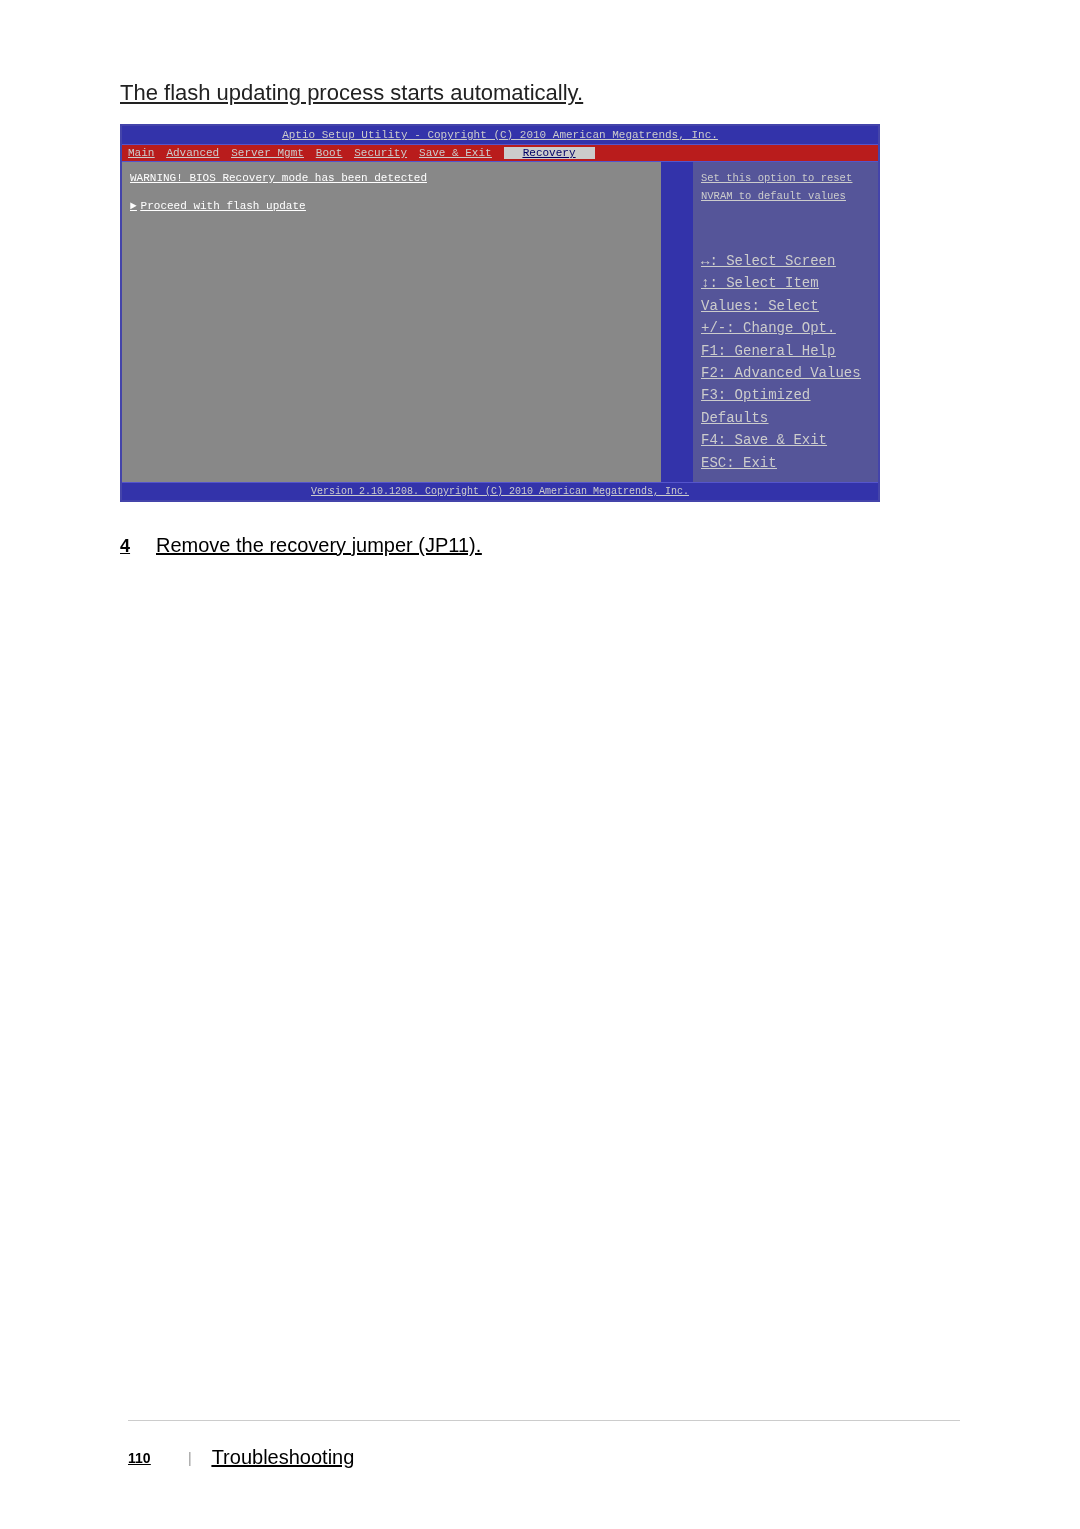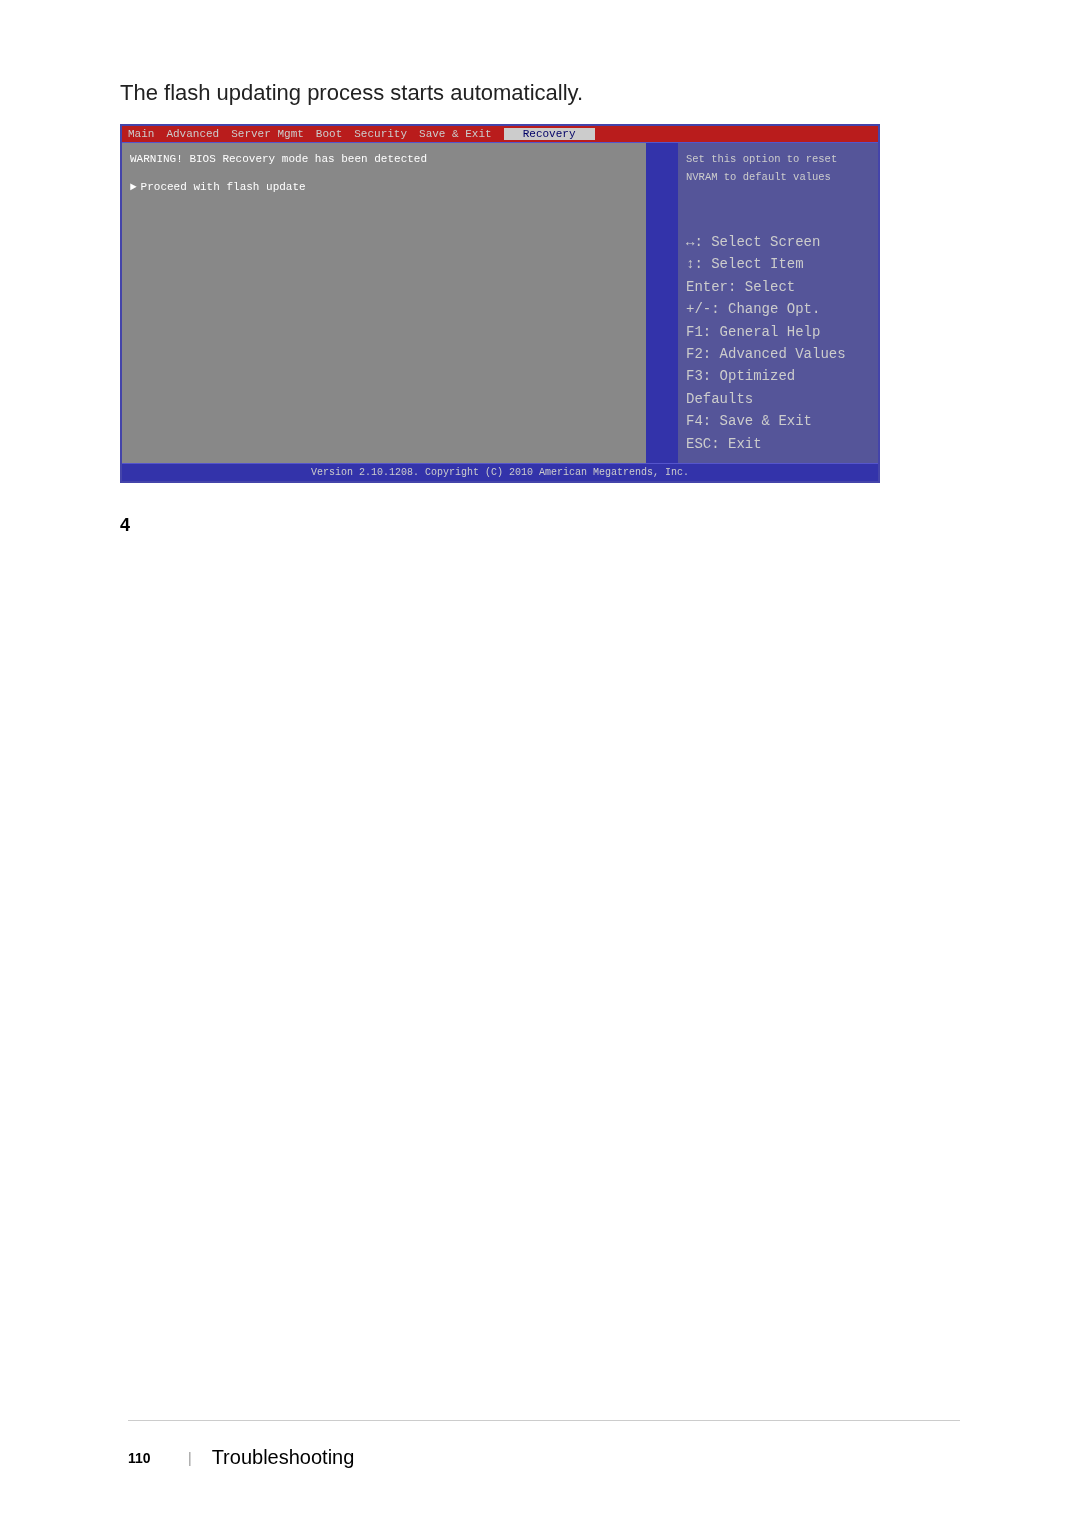--- a/index.html
+++ b/index.html
@@ -1,15 +1,15 @@
 <!DOCTYPE html>
 <html><head>
   <meta charset="utf-8">
   <style>
-    * { margin: 0; padding: 0; box-sizing: border-box; }
+    * { margin: 0; padding: 0; box-sizing: border-box; text-decoration: underline; }
 
     body {
       width: 1080px;
       min-height: 1529px;
       background: #ffffff;
       font-family: Arial, sans-serif;
       color: #000000;
       position: relative;
     }
 
@@ -73,21 +73,21 @@
 
     .bios-left {
       flex: 1;
       padding: 10px 8px;
       background: #888888;
       color: #ffffff;
       font-size: 11px;
     }
 
     .bios-right {
-      width: 200px;
+      width: 185px;
       padding: 8px;
       background: #555599;
       color: #cccccc;
       font-size: 11px;
       display: flex;
       flex-direction: column;
       justify-content: space-between;
       margin-left: 32px;
     }
 
@@ -184,20 +184,21 @@
   </style>
 </head>
 <body>
 
 <div class="page-content">
 
   <p class="intro-text">The flash updating process starts automatically.</p>
 
   <div class="bios-container">
 
+    <div class="bios-title-bar">Aptio Setup Utility - Copyright (C) 2010 American Megatrends, Inc.</div>
 
     <div class="bios-menu-bar">
       <span class="bios-menu-item">Main</span>
       <span class="bios-menu-item">Advanced</span>
       <span class="bios-menu-item">Server Mgmt</span>
       <span class="bios-menu-item">Boot</span>
       <span class="bios-menu-item">Security</span>
       <span class="bios-menu-item">Save &amp; Exit</span>
       <span class="bios-menu-item active">Recovery</span>
     </div>
@@ -212,38 +213,39 @@
           <span>Proceed with flash update</span>
         </div>
       </div>
 
       <div class="bios-right">
         <div class="bios-hint-box">Set this option to reset NVRAM to default values</div>
 
         <div class="bios-help-text">
           <div>↔: Select Screen</div>
           <div>↕: Select Item</div>
-          <div>Enter: Select</div>
+          <div>Values: Select</div>
           <div>+/-: Change Opt.</div>
           <div>F1: General Help</div>
           <div>F2: Advanced Values</div>
           <div>F3: Optimized Defaults</div>
           <div>F4: Save &amp; Exit</div>
           <div>ESC: Exit</div>
         </div>
       </div>
 
     </div>
 
     <div class="bios-footer">Version 2.10.1208. Copyright (C) 2010 American Megatrends, Inc.</div>
 
   </div>
 
   <div class="step-row">
     <span class="step-number">4</span>
+    <span class="step-text">Remove the recovery jumper (JP11).</span>
   </div>
 
 </div>
 
 <div class="page-footer">
   <span class="footer-page-number">110</span>
   <span class="footer-separator">|</span>
   <span class="footer-section">Troubleshooting</span>
 </div>
 

